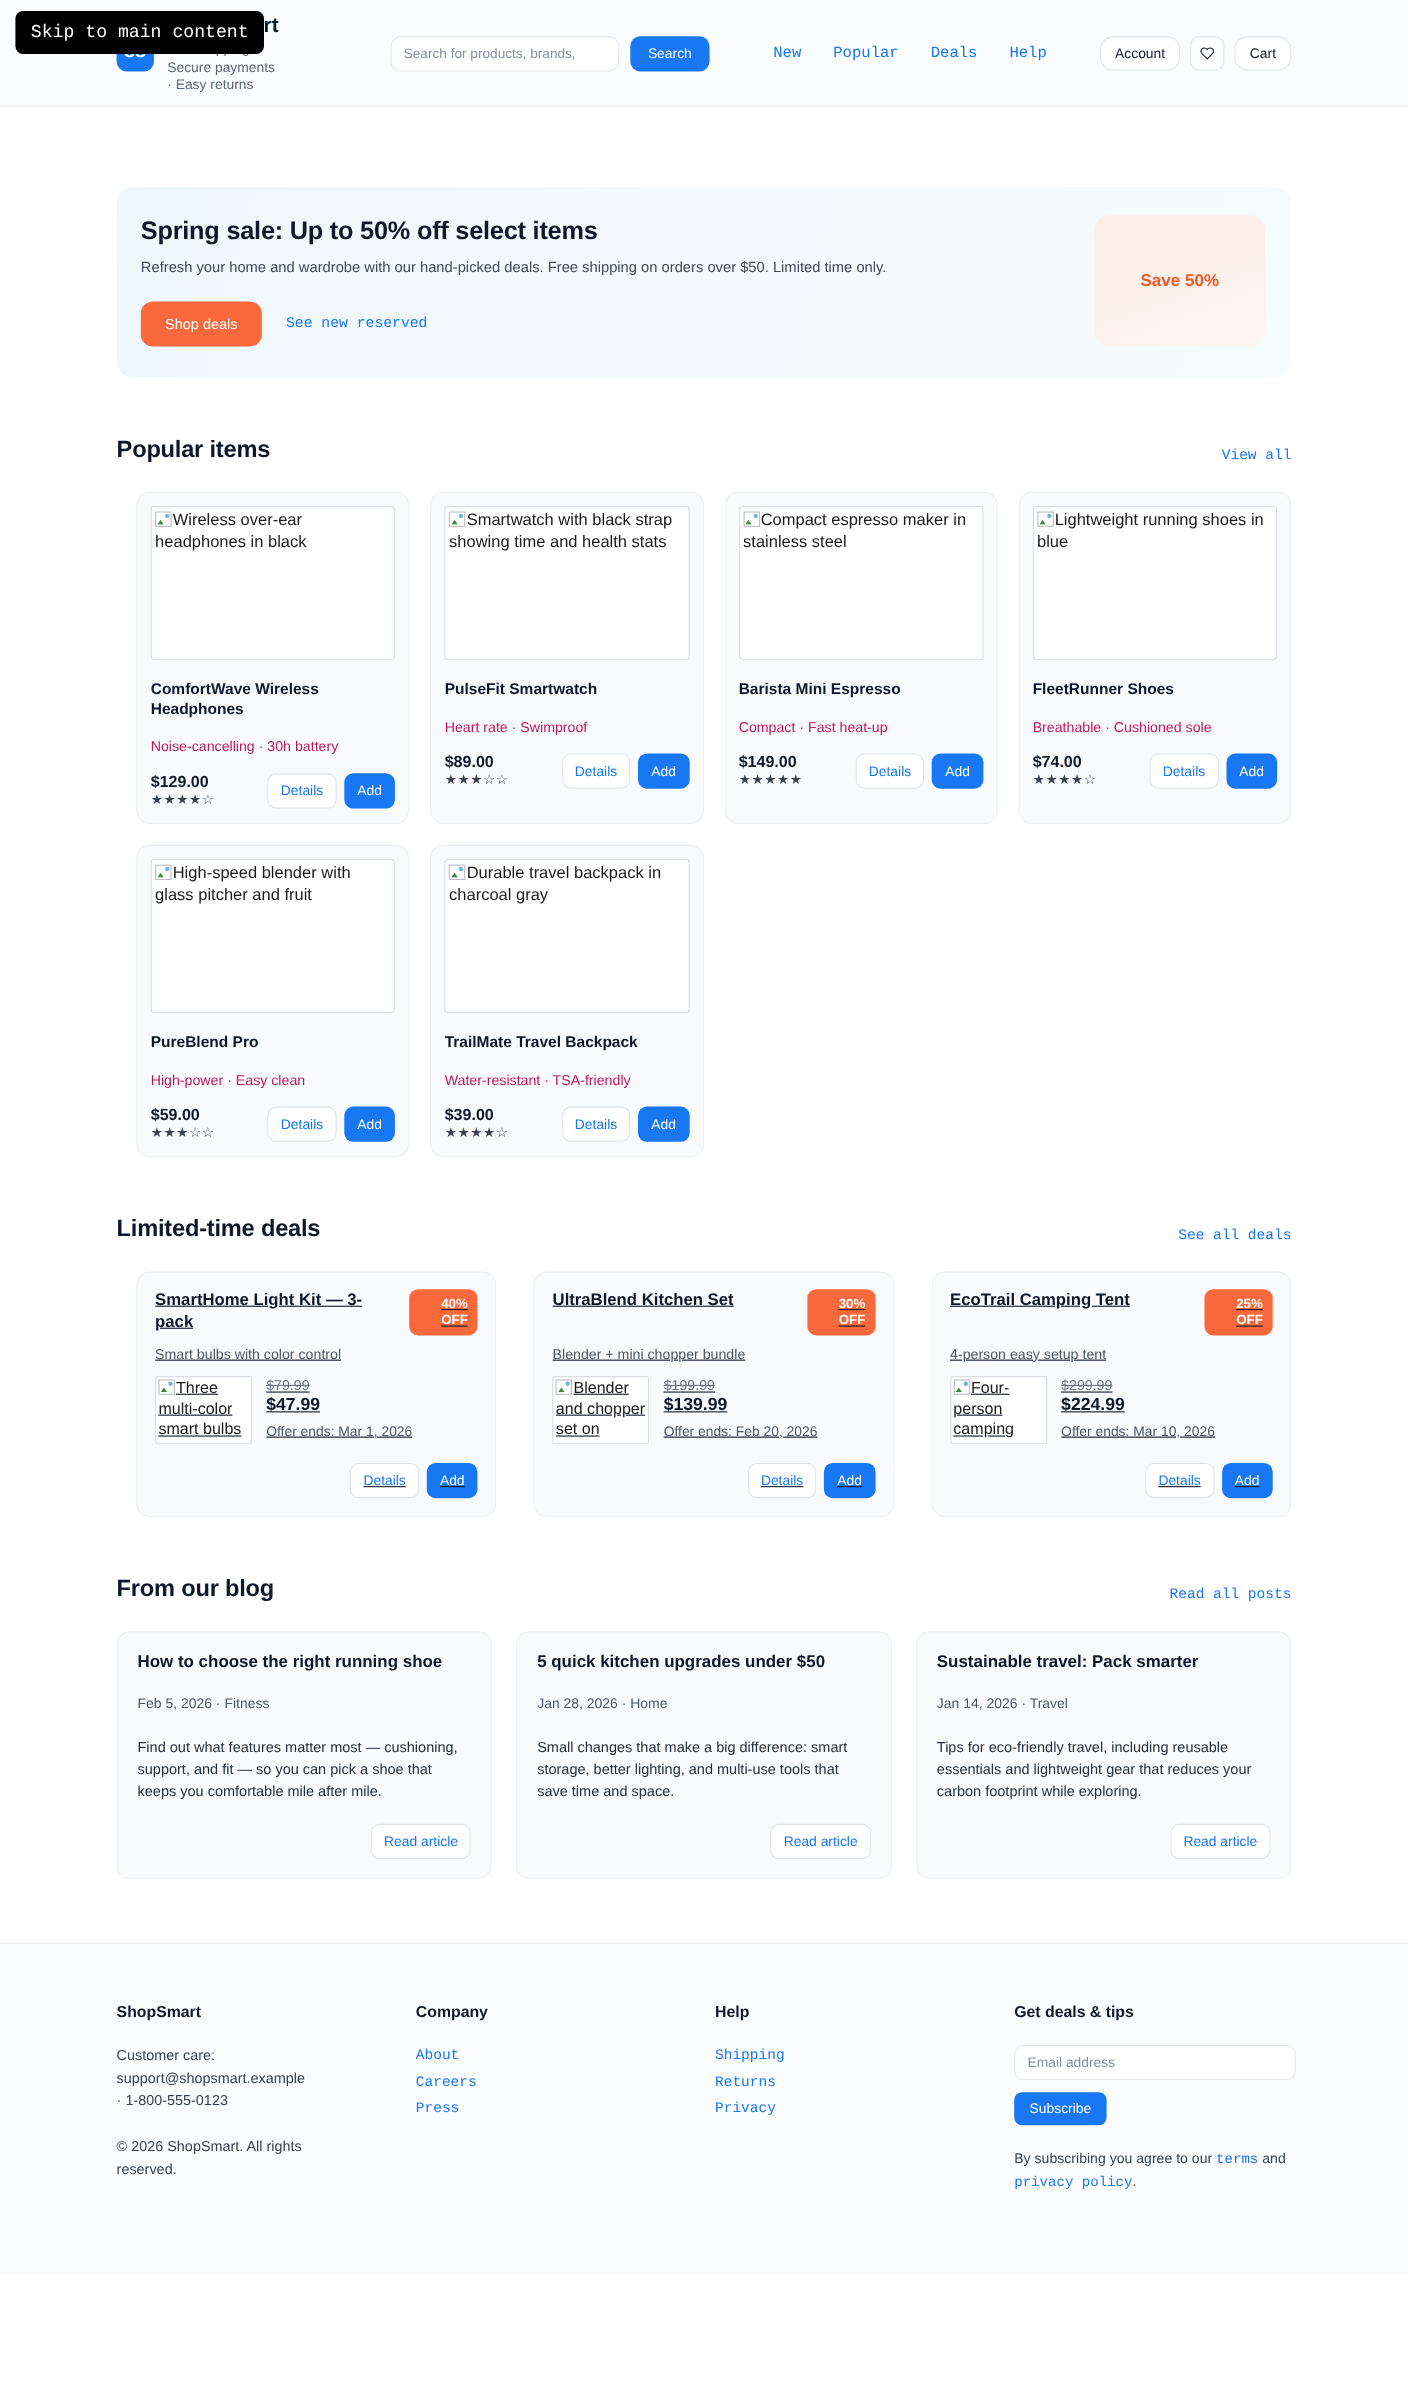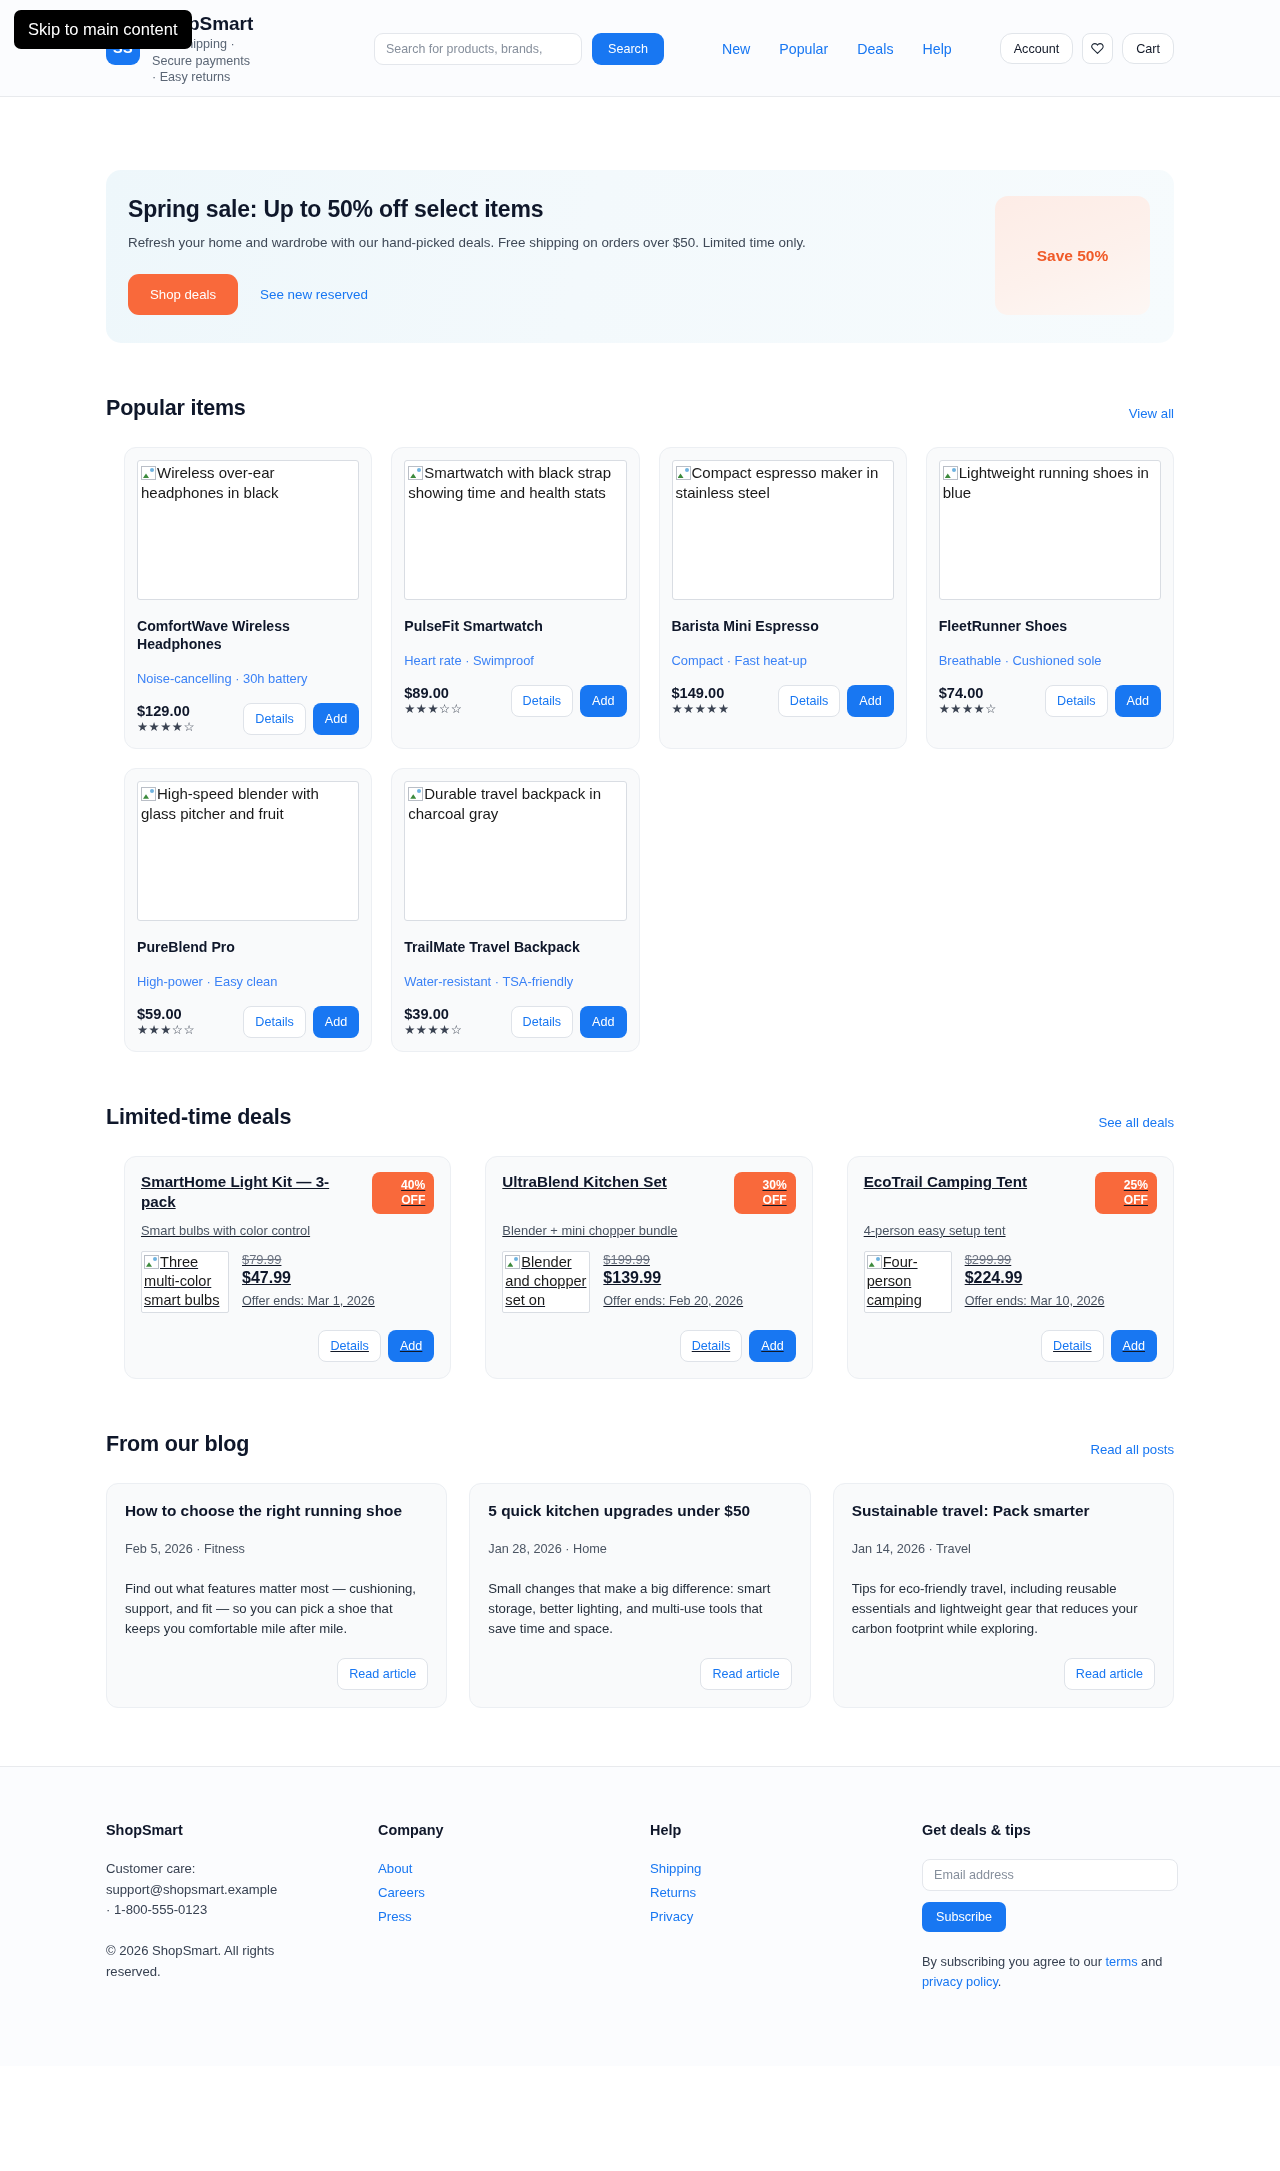--- a/index.html
+++ b/index.html
@@ -4,21 +4,21 @@
 <style>
   * { box-sizing: border-box; }
   html, body { margin: 0; padding: 0; }
   body {
     width: 1280px;
     background: #ffffff;
     font-family: "Liberation Sans", sans-serif;
     color: #111827;
     -webkit-font-smoothing: antialiased;
   }
-  a { text-decoration: none; }
+  a { text-decoration: none; font-family: Liberation Mono, monospace; }
 
   
   .skip-link {
     position: absolute;
     top: 10px; left: 14px;
     background: #000000;
     color: #ffffff;
     font-size: 16.5px;
     padding: 10px 14px;
     border-radius: 7px;
@@ -239,21 +239,21 @@
   }
   .prod-name {
     font-size: 14.1px;
     font-weight: bold;
     color: #0f172a;
     margin: 17px 0 0 0;
     line-height: 1.28;
   }
   .prod-meta {
     font-size: 12.9px;
-    color: #3b82f6;
+    color: #be185d;
     margin: 18px 0 0 0;
   }
   .prod-footer {
     margin-top: 17px;
     display: flex;
     align-items: flex-start;
     justify-content: space-between;
     gap: 8px;
   }
   .price-block { }

